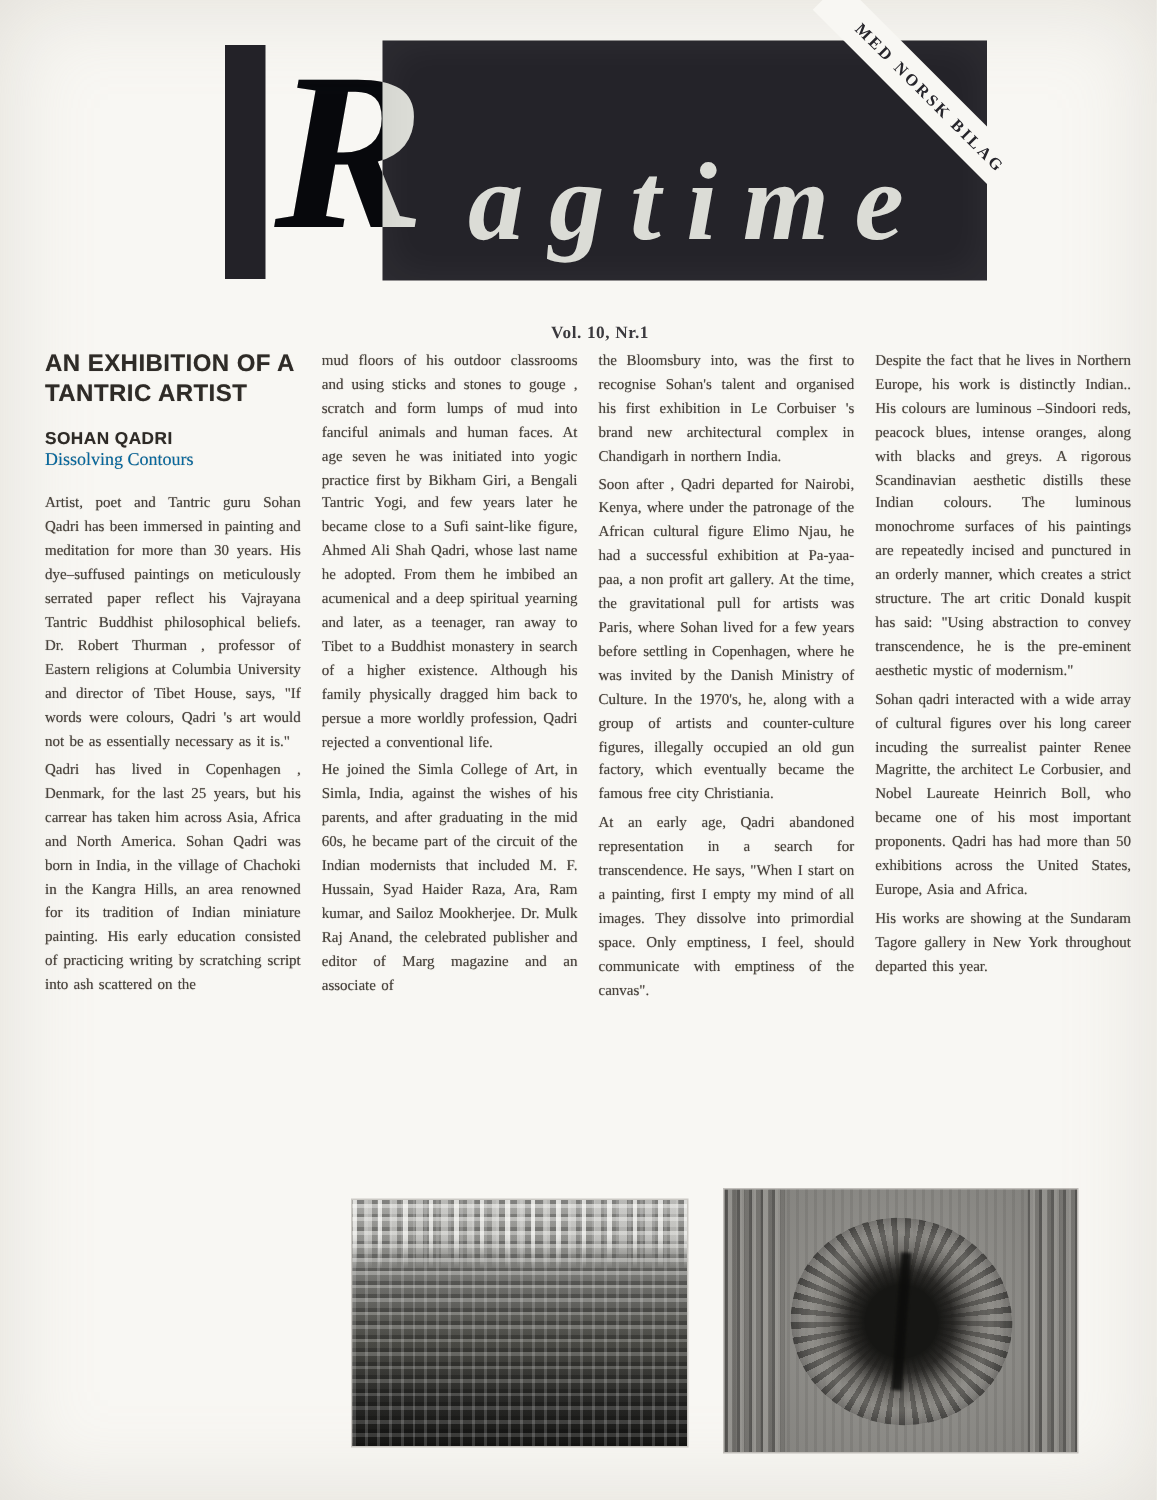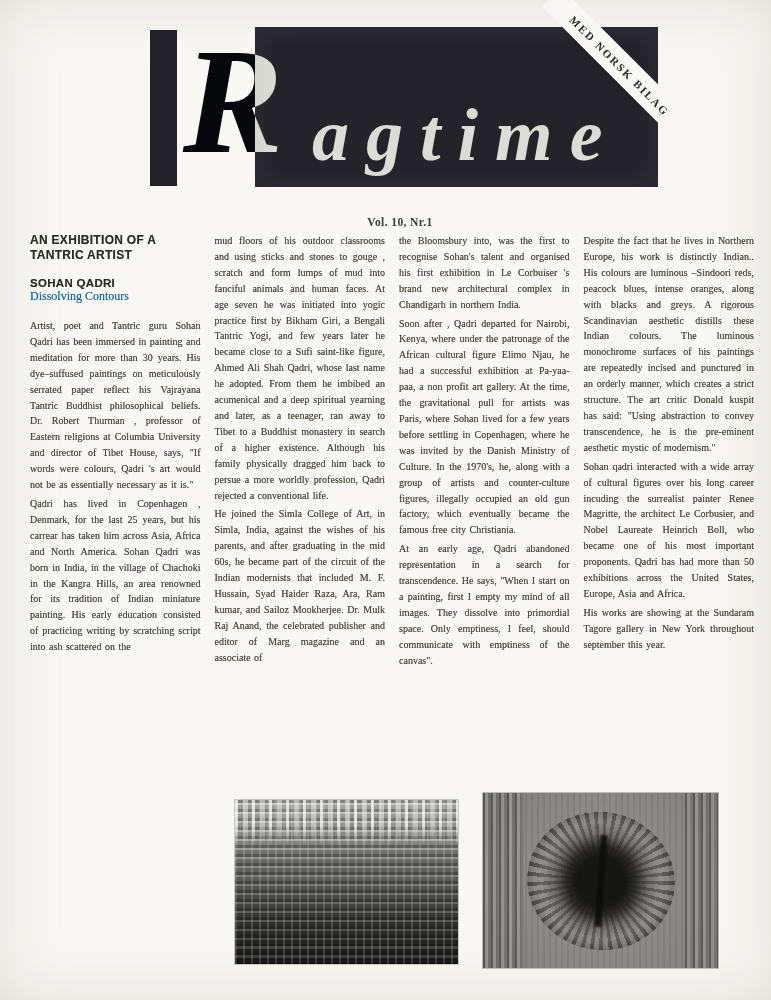--- a/index.html
+++ b/index.html
@@ -57,21 +57,21 @@
   }
 
   
   .columns{
     position:absolute;left:30px;top:233px;width:724px;
     display:flex;gap:14px;
   }
   .col{flex:1 1 0;min-width:0;}
   .headline{
     font-family:"Liberation Sans", sans-serif;font-weight:bold;
-    font-size:12px;line-height:1.25;color:#2e2b27;
+    font-size:16px;line-height:1.25;color:#2e2b27;
     letter-spacing:0.3px;margin:0 0 14px 0;
     text-shadow:0 0 0.5px rgba(60,52,44,0.55);
   }
   .author{
     font-family:"Liberation Sans", sans-serif;font-weight:bold;
     font-size:11.5px;color:#2e2b27;margin:0;
     letter-spacing:0.3px;
     text-shadow:0 0 0.5px rgba(60,52,44,0.55);
   }
   .subtitle{
@@ -180,21 +180,21 @@
 
     <div class="col">
       <p class="body">the Bloomsbury into, was the first to recognise Sohan's talent and organised his first exhibition in Le Corbuiser 's brand new architectural complex in Chandigarh in northern India.</p>
       <p class="body">Soon after , Qadri departed for Nairobi, Kenya, where under the patronage of the African cultural figure Elimo Njau, he had a successful exhibition at Pa-yaa-paa, a non profit art gallery. At the time, the gravitational pull for artists was Paris, where Sohan lived for a few years before settling in Copenhagen, where he was invited by the Danish Ministry of Culture. In the 1970's, he, along with a group of artists and counter-culture figures, illegally occupied an old gun factory, which eventually became the famous free city Christiania.</p>
       <p class="body">At an early age, Qadri abandoned representation in a search for transcendence. He says, "When I start on a painting, first I empty my mind of all images. They dissolve into primordial space. Only emptiness, I feel, should communicate with emptiness of the canvas".</p>
     </div>
 
     <div class="col">
       <p class="body">Despite the fact that he lives in Northern Europe, his work is distinctly Indian.. His colours are luminous –Sindoori reds, peacock blues, intense oranges, along with blacks and greys. A rigorous Scandinavian aesthetic distills these Indian colours. The luminous monochrome surfaces of his paintings are repeatedly incised and punctured in an orderly manner, which creates a strict structure. The art critic Donald kuspit has said: "Using abstraction to convey transcendence, he is the pre-eminent aesthetic mystic of modernism."</p>
       <p class="body">Sohan qadri interacted with a wide array of cultural figures over his long career incuding the surrealist painter Renee Magritte, the architect Le Corbusier, and Nobel Laureate Heinrich Boll, who became one of his most important proponents. Qadri has had more than 50 exhibitions across the United States, Europe, Asia and Africa.</p>
-      <p class="body">His works are showing at the Sundaram Tagore gallery in New York throughout september this year.</p>
+      <p class="body">His works are showing at the Sundaram Tagore gallery in New York throughout departed this year.</p>
     </div>
 
   </div>
 
   <div class="art-left"></div>
   <div class="art-right">
     <div class="orb"></div>
     <div class="slit"></div>
   </div>
 

